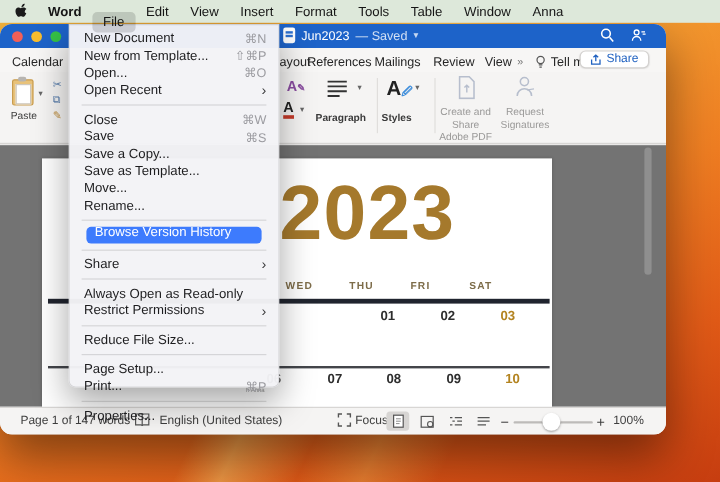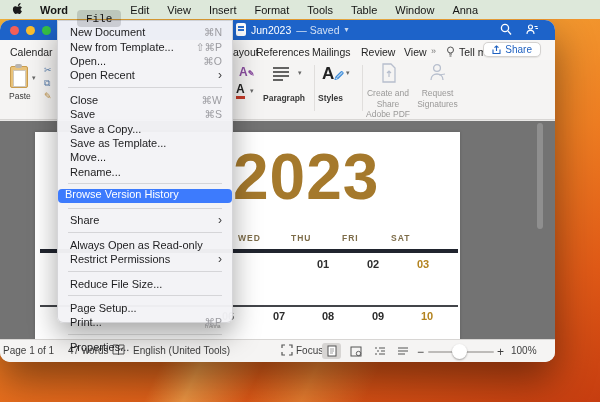--- a/index.html
+++ b/index.html
@@ -8,21 +8,21 @@
     background:
       linear-gradient(115deg, rgba(255,225,140,0) 42%, rgba(255,219,120,.45) 47%, rgba(255,210,110,0) 55%, rgba(255,200,95,.35) 62%, rgba(255,190,80,0) 70%),
       linear-gradient(160deg, #f7b83f 0%, #f4a233 28%, #ee7d22 55%, #e05a17 78%, #c63d10 100%);
   }
   
   .menubar { position:absolute; left:0; top:0; width:600px; height:19px;
     background:linear-gradient(90deg,#dfe9dd,#dcе7da 60%,#e3e9d6); background-color:#dde8da;
     display:flex; align-items:center; font-size:11px; color:#151515; z-index:60; }
   .mb-item { padding:0 9px; height:19px; display:flex; align-items:center; white-space:nowrap; }
   .mb-item.bold { font-weight:bold; }
-  .mb-item.active { background:rgba(0,0,0,.14); border-radius:4px; height:17px; margin-top:18px;font-family:Liberation Mono, monospace; }
+  .mb-item.active { background:rgba(0,0,0,.14); border-radius:4px; height:17px; margin-top:18px; }
   .apple { padding:0 8px 0 12px; display:flex; align-items:center; }
   
   .window { position:absolute; left:0; top:20px; width:555px; height:342px; border-radius:10px;
     overflow:hidden; background:#e9e8e7; box-shadow:0 18px 40px rgba(0,0,0,.45); z-index:1; }
   .titlebar { position:absolute; left:0; top:0; width:100%; height:20px; background:#1d63c9; }
   .lights { position:absolute; left:10px; top:6px; display:flex; gap:7px; }
   .light { width:9px; height:9px; border-radius:50%; }
   .l-red{background:#f35f57;} .l-yel{background:#f8bd2e;} .l-grn{background:#36c246;}
   .title-group { position:absolute; left:236px; top:3px; display:flex; align-items:center; gap:5px; color:#fff; font-size:10.5px; }
   .doc-ico { width:10px; height:13px; background:#fff; border-radius:2px; position:relative; }
@@ -68,21 +68,21 @@
   .viewbtn.sel { background:#d7d5d3; }
   .zoom-track { position:absolute; left:428px; top:11px; width:66px; height:2px; background:#bdbbb9; border-radius:1px; }
   .zoom-thumb { position:absolute; left:452px; top:4px; width:15px; height:15px; background:#fff; border-radius:50%; box-shadow:0 1px 2px rgba(0,0,0,.35); }
   
   .filemenu { position:absolute; left:57px; top:20px; width:176px; height:303px; background:rgba(243,243,246,.97);
     border-radius:0 0 6px 6px; border:1px solid rgba(0,0,0,.12); box-shadow:0 12px 28px rgba(0,0,0,.35);
     z-index:50; padding:4px 0; font-size:11px; color:#1d1d1f; display:flex; flex-direction:column; }
   .mi { height:14.4px; display:flex; align-items:center; padding:0 10px 0 12px; flex:none; }
   .mi .ml { flex:1; white-space:nowrap; }
   .mi .ms { color:#9b9ba0; font-size:10.5px; }
-  .mi.hl { background:#3d7bfd; color:#fff; margin:0 0; padding:0 5px 4px 7px; border-radius:4px; }
+  .mi.hl { background:#3d7bfd; color:#fff; margin:0 14px; padding:0 5px 4px 7px; border-radius:4px; }
   .sep { height:1px; background:rgba(0,0,0,.12); margin:4.5px 10px; flex:none; }
   .sub::after { content:'›'; font-size:12px; color:#3c3c3e; margin-left:6px; }
   svg { display:block; }
 </style>
 </head>
 <body>
 <div class="screen">
 
   <div class="window">
     <div class="titlebar">
@@ -203,29 +203,29 @@
         <span class="date" style="left:238px;top:178px">07</span>
         <span class="date" style="left:287px;top:178px">08</span>
         <span class="date" style="left:337px;top:178px">09</span>
         <span class="date gold" style="left:386px;top:178px">10</span>
         <span class="event" style="left:170px;top:191px">h Anna</span>
       </div>
       <div class="vscroll"></div>
     </div>
 
     <div class="statusbar">
-      <span class="sb" style="left:3px">Page 1 of 1</span>
+      <span class="sb" style="left:17px">Page 1 of 1</span>
       <span class="sb" style="left:68px">47 words</span>
       <span class="sb" style="left:112px;top:4px">
         <svg width="13" height="12" viewBox="0 0 13 12">
             <path d="M1 1h4.5c.7 0 1 .4 1 1v9c0-.6-.4-1-1-1H1zM12 1H7.5c-.7 0-1 .4-1 1v9c0-.6.4-1 1-1H12z" fill="none" stroke="#555" stroke-width="1"></path>
             <path d="M8.5 4.5l1 1 2-2" fill="none" stroke="#555" stroke-width="1.1"></path>
           </svg>
       </span>
-      <span class="sb" style="left:133px">English (United Tools)</span>
+      <span class="sb" style="left:133px">English (United States)</span>
       <span class="sb" style="left:281px;top:4px">
         <svg width="12" height="12" viewBox="0 0 12 12">
             <path d="M1 4V1h3M8 1h3v3M11 8v3H8M4 11H1V8" fill="none" stroke="#555" stroke-width="1.2"></path>
           </svg>
       </span>
       <span class="sb" style="left:296px">Focus</span>
       <span class="viewbtn sel" style="left:322px">
         <svg width="10" height="12" viewBox="0 0 10 12">
             <rect x="1" y="1" width="8" height="10" fill="#fff" stroke="#555" stroke-width="1"></rect>
             <path d="M3 4h4M3 6h4M3 8h3" stroke="#888" stroke-width="0.8"></path>

